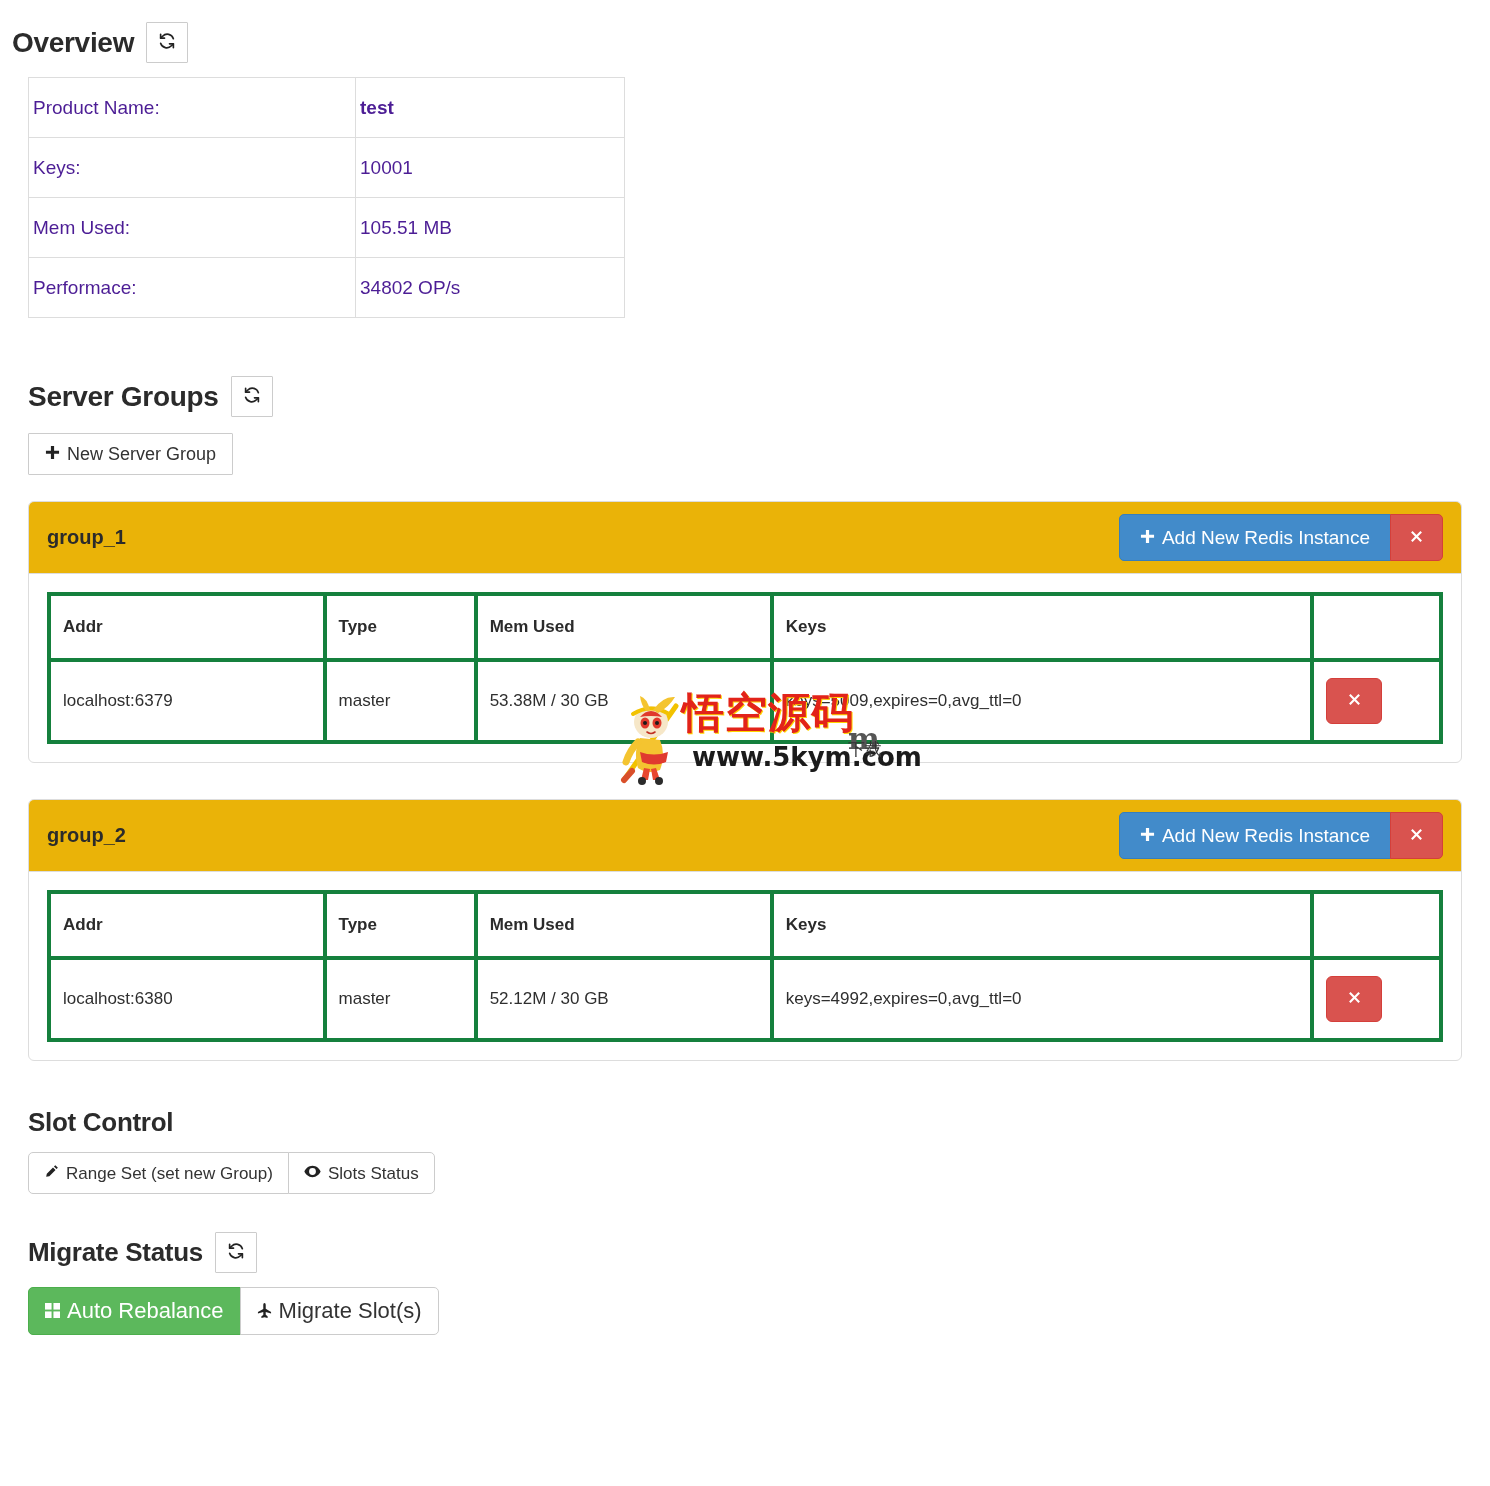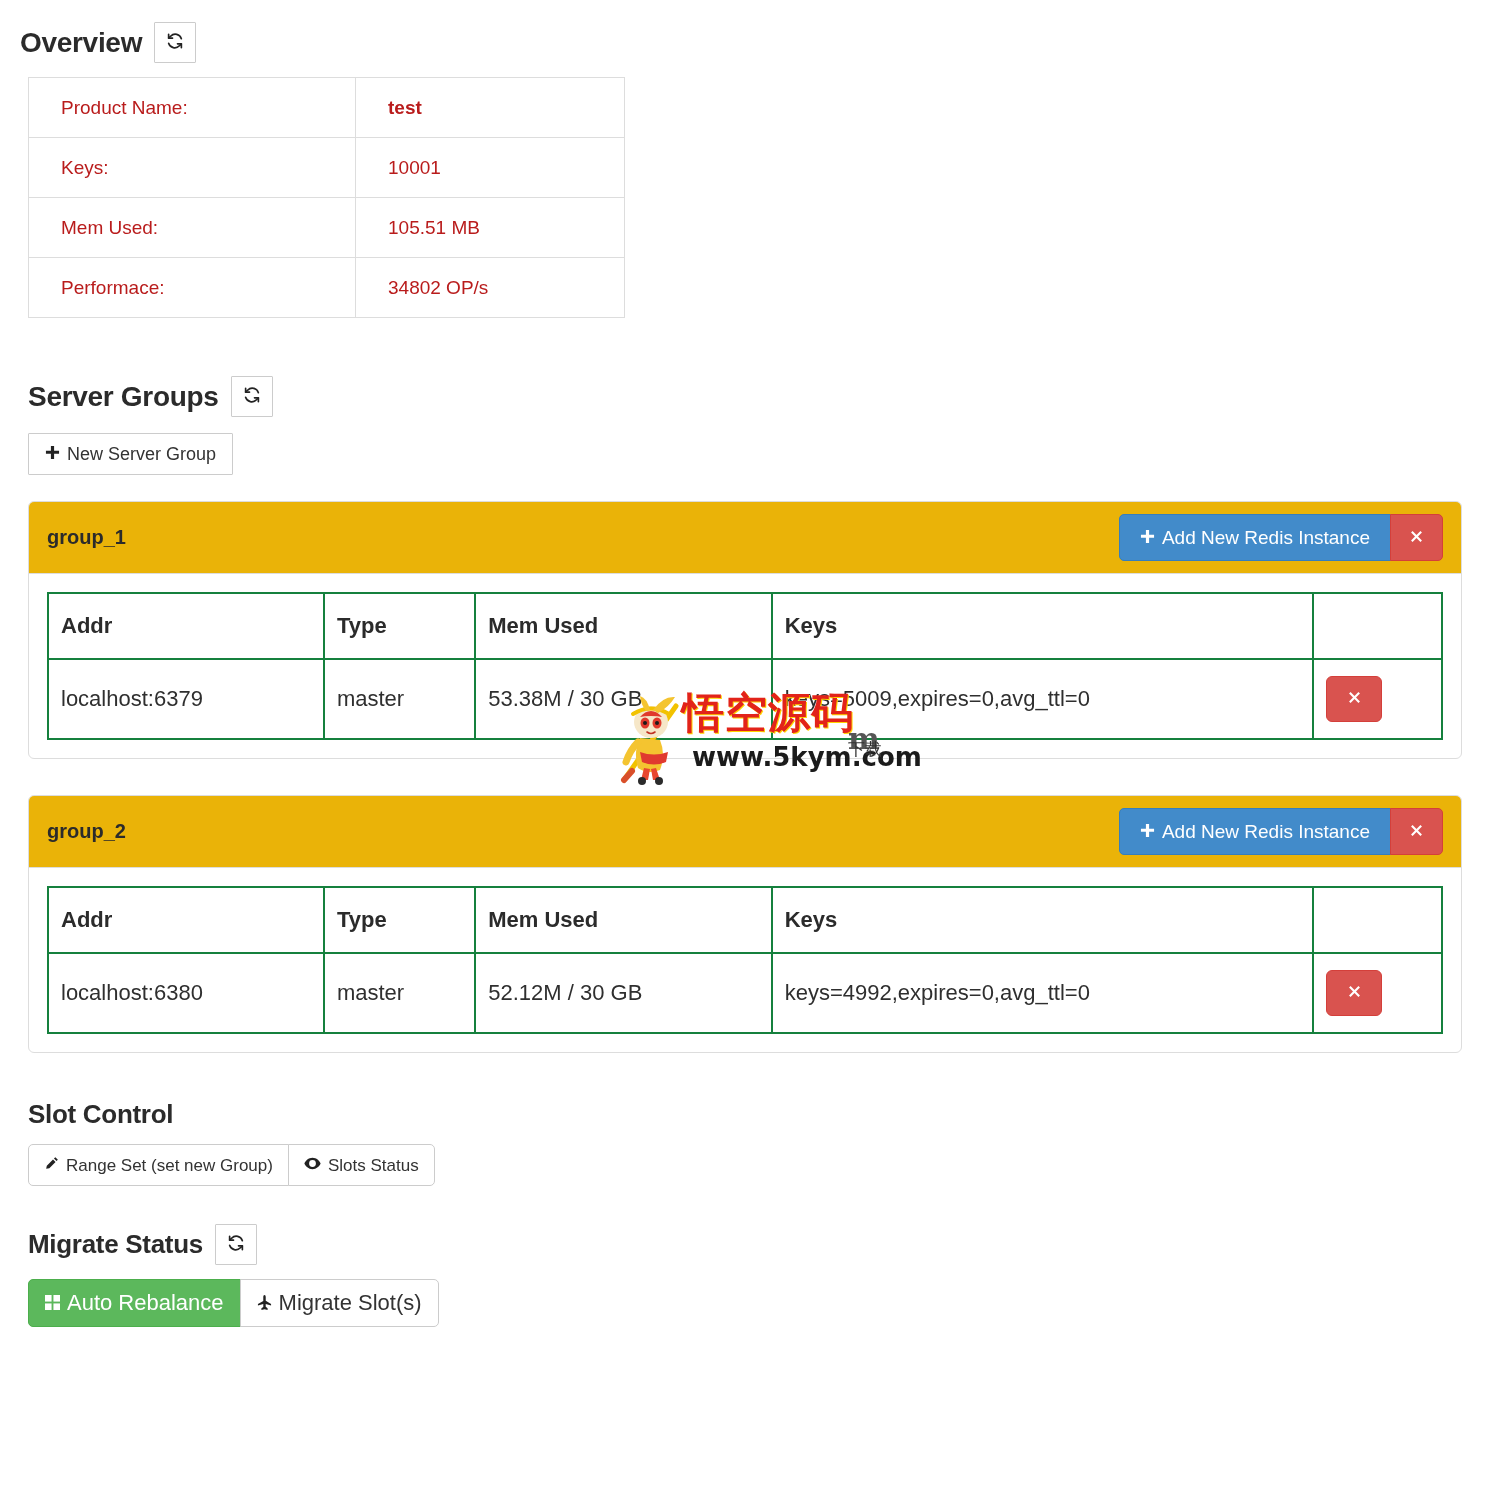--- a/index.html
+++ b/index.html
@@ -69,25 +69,25 @@
 
   
   .overview-wrap { margin: 14px 0 0 28px; }
   table.ov {
     border-collapse: collapse;
     width: 597px;
     table-layout: fixed;
   }
   table.ov td {
     border: 1px solid #dddddd;
-    padding: 14px 32px;
+    padding: 14px 4px;
     font-size: 19px;
     height: 60px;
     vertical-align: middle;
-    color: #b91c1c;
+    color: #4c1d95;
   }
   table.ov td.lbl { width: 327px; }
   table.ov td.val.bold { font-weight: bold; }
 
   
   .toolbar { margin: 16px 0 0 28px; }
 
   
   .panel {
     margin: 26px 28px 0 28px;
@@ -130,23 +130,23 @@
 
   .panel-body { padding: 18px; }
 
   
   table.inst {
     border-collapse: collapse;
     width: 100%;
     table-layout: fixed;
   }
   table.inst th, table.inst td {
-    border: 2px solid #15803d;
+    border: 4px solid #15803d;
     padding: 16px 12px;
-    font-size: 22px;
+    font-size: 17px;
     vertical-align: middle;
     text-align: left;
   }
   table.inst th {
     font-weight: bold;
     color: #2b2b2b;
     height: 66px;
   }
   table.inst td {
     color: #2f2f2f;
@@ -231,21 +231,21 @@
     color: #333;
     white-space: nowrap;
   }
   .wm-mascot { position: absolute; left: 0px; top: 0px; }
 </style>
 </head>
 <body>
 
 <div class="page">
 
-  <div class="sec-head" style="margin:22px 0 0 20px;">
+  <div class="sec-head" style="margin:22px 0 0 12px;">
     <h2 class="sec-title">Overview</h2>
     <button class="btn btn-icononly">
       <span class="ico">
         <svg width="18" height="18" viewBox="0 0 24 24" fill="none" stroke="#222" stroke-width="2.2" stroke-linecap="round" stroke-linejoin="round">
           <path d="M20.5 9A8.5 8.5 0 0 0 6.2 5.6L3.5 8"></path>
           <polyline points="3.5,3 3.5,8.2 8.7,8.2"></polyline>
           <path d="M3.5 15a8.5 8.5 0 0 0 14.3 3.4l2.7-2.4"></path>
           <polyline points="20.5,21 20.5,15.8 15.3,15.8"></polyline>
         </svg>
       </span>

